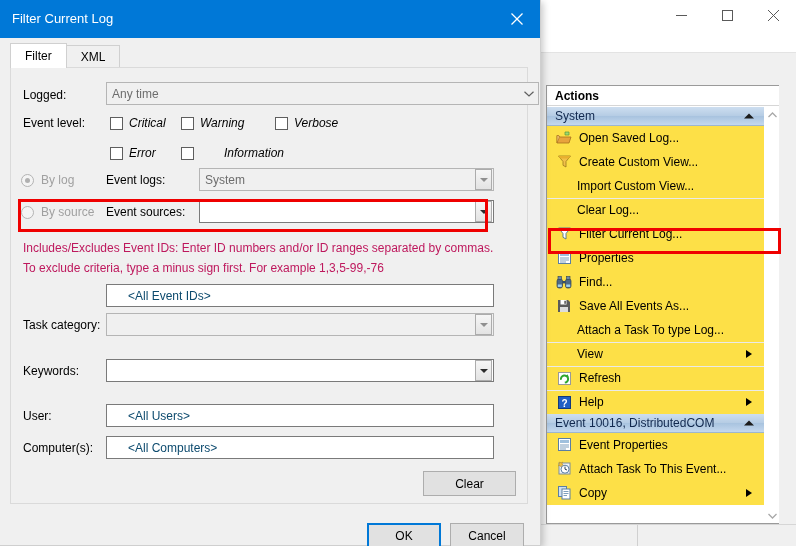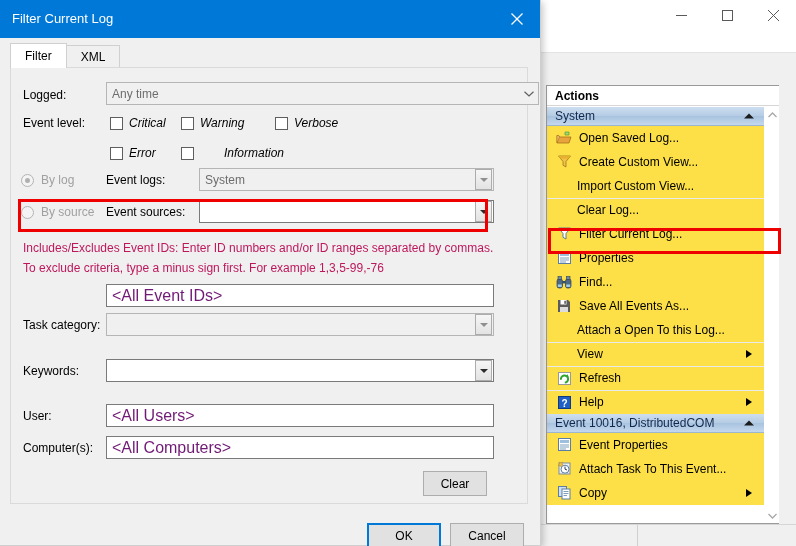--- a/index.html
+++ b/index.html
@@ -189,21 +189,21 @@
     border-left: 4px solid transparent; border-right: 4px solid transparent;
     border-top: 4px solid #2b2b2b;
   }
   .caret-dn.dim { border-top-color: #8f8f8f; }
 
   .textbox {
     position: absolute; height: 23px;
     background: #ffffff; border: 1px solid #7a7a7a;
     display: flex; align-items: center;
   }
-  .textbox .val { padding-left: 5px; font-size: 16px; color: #701a75; }
+  .textbox .val { padding-left: 21px; font-size: 12px; color: #0c4a6e; }
 
   
   .cb { position: absolute; display: flex; align-items: center; }
   .cb .box {
     width: 13px; height: 13px; border: 1px solid #5e5e5e; background: #fff;
     margin-right: 6px;
   }
   .cb .txt { font-size: 12px; color: #000; font-style: italic; }
 
   
@@ -352,21 +352,21 @@
               <path d="M1 1 H11 L13 3 V13 H1 Z" fill="#5b5b5b"></path>
               <rect x="3.5" y="1" width="6" height="4.5" fill="#ffffff"></rect>
               <rect x="7.3" y="1.8" width="1.6" height="3" fill="#5b5b5b"></rect>
               <rect x="3" y="8" width="8" height="5" fill="#dcdcdc"></rect>
             </svg>
           </span>
           <span class="lbl">Save All Events As...</span>
         </div>
 
         <div class="action-item no-icon">
-          <span class="lbl">Attach a Open To this Log...</span>
+          <span class="lbl">Attach a Task To type Log...</span>
         </div>
 
         <div class="action-item no-icon sep-top">
           <span class="lbl">View</span>
           <span class="submenu-arrow"></span>
         </div>
 
         <div class="action-item sep-top">
           <span class="ico">
             <svg width="15" height="15" viewBox="0 0 15 15">
@@ -559,21 +559,21 @@
       <div class="lbl-static row" style="left:12px; top:341px;">User:</div>
       <div class="textbox" style="left:95px; top:336px; width:388px;">
         <span class="val">&lt;All Users&gt;</span>
       </div>
 
       <div class="lbl-static row" style="left:12px; top:373px;">Computer(s):</div>
       <div class="textbox" style="left:95px; top:368px; width:388px;">
         <span class="val">&lt;All Computers&gt;</span>
       </div>
 
-      <div class="btn" style="left:412px; top:403px; width:64px;">Clear</div>
+      <div class="btn" style="left:412px; top:403px; width:93px;">Clear</div>
     </div>
 
     <div class="btn default" style="left:367px; top:523px; width:74px; height:25px;">OK</div>
     <div class="btn" style="left:450px; top:523px; width:74px; height:25px;">Cancel</div>
   </div>
 
   <div class="annot" style="left:18px; top:199px; width:470px; height:33px;"></div>
   <div class="annot" style="left:548px; top:228px; width:233px; height:26px;"></div>
 
 </div>

